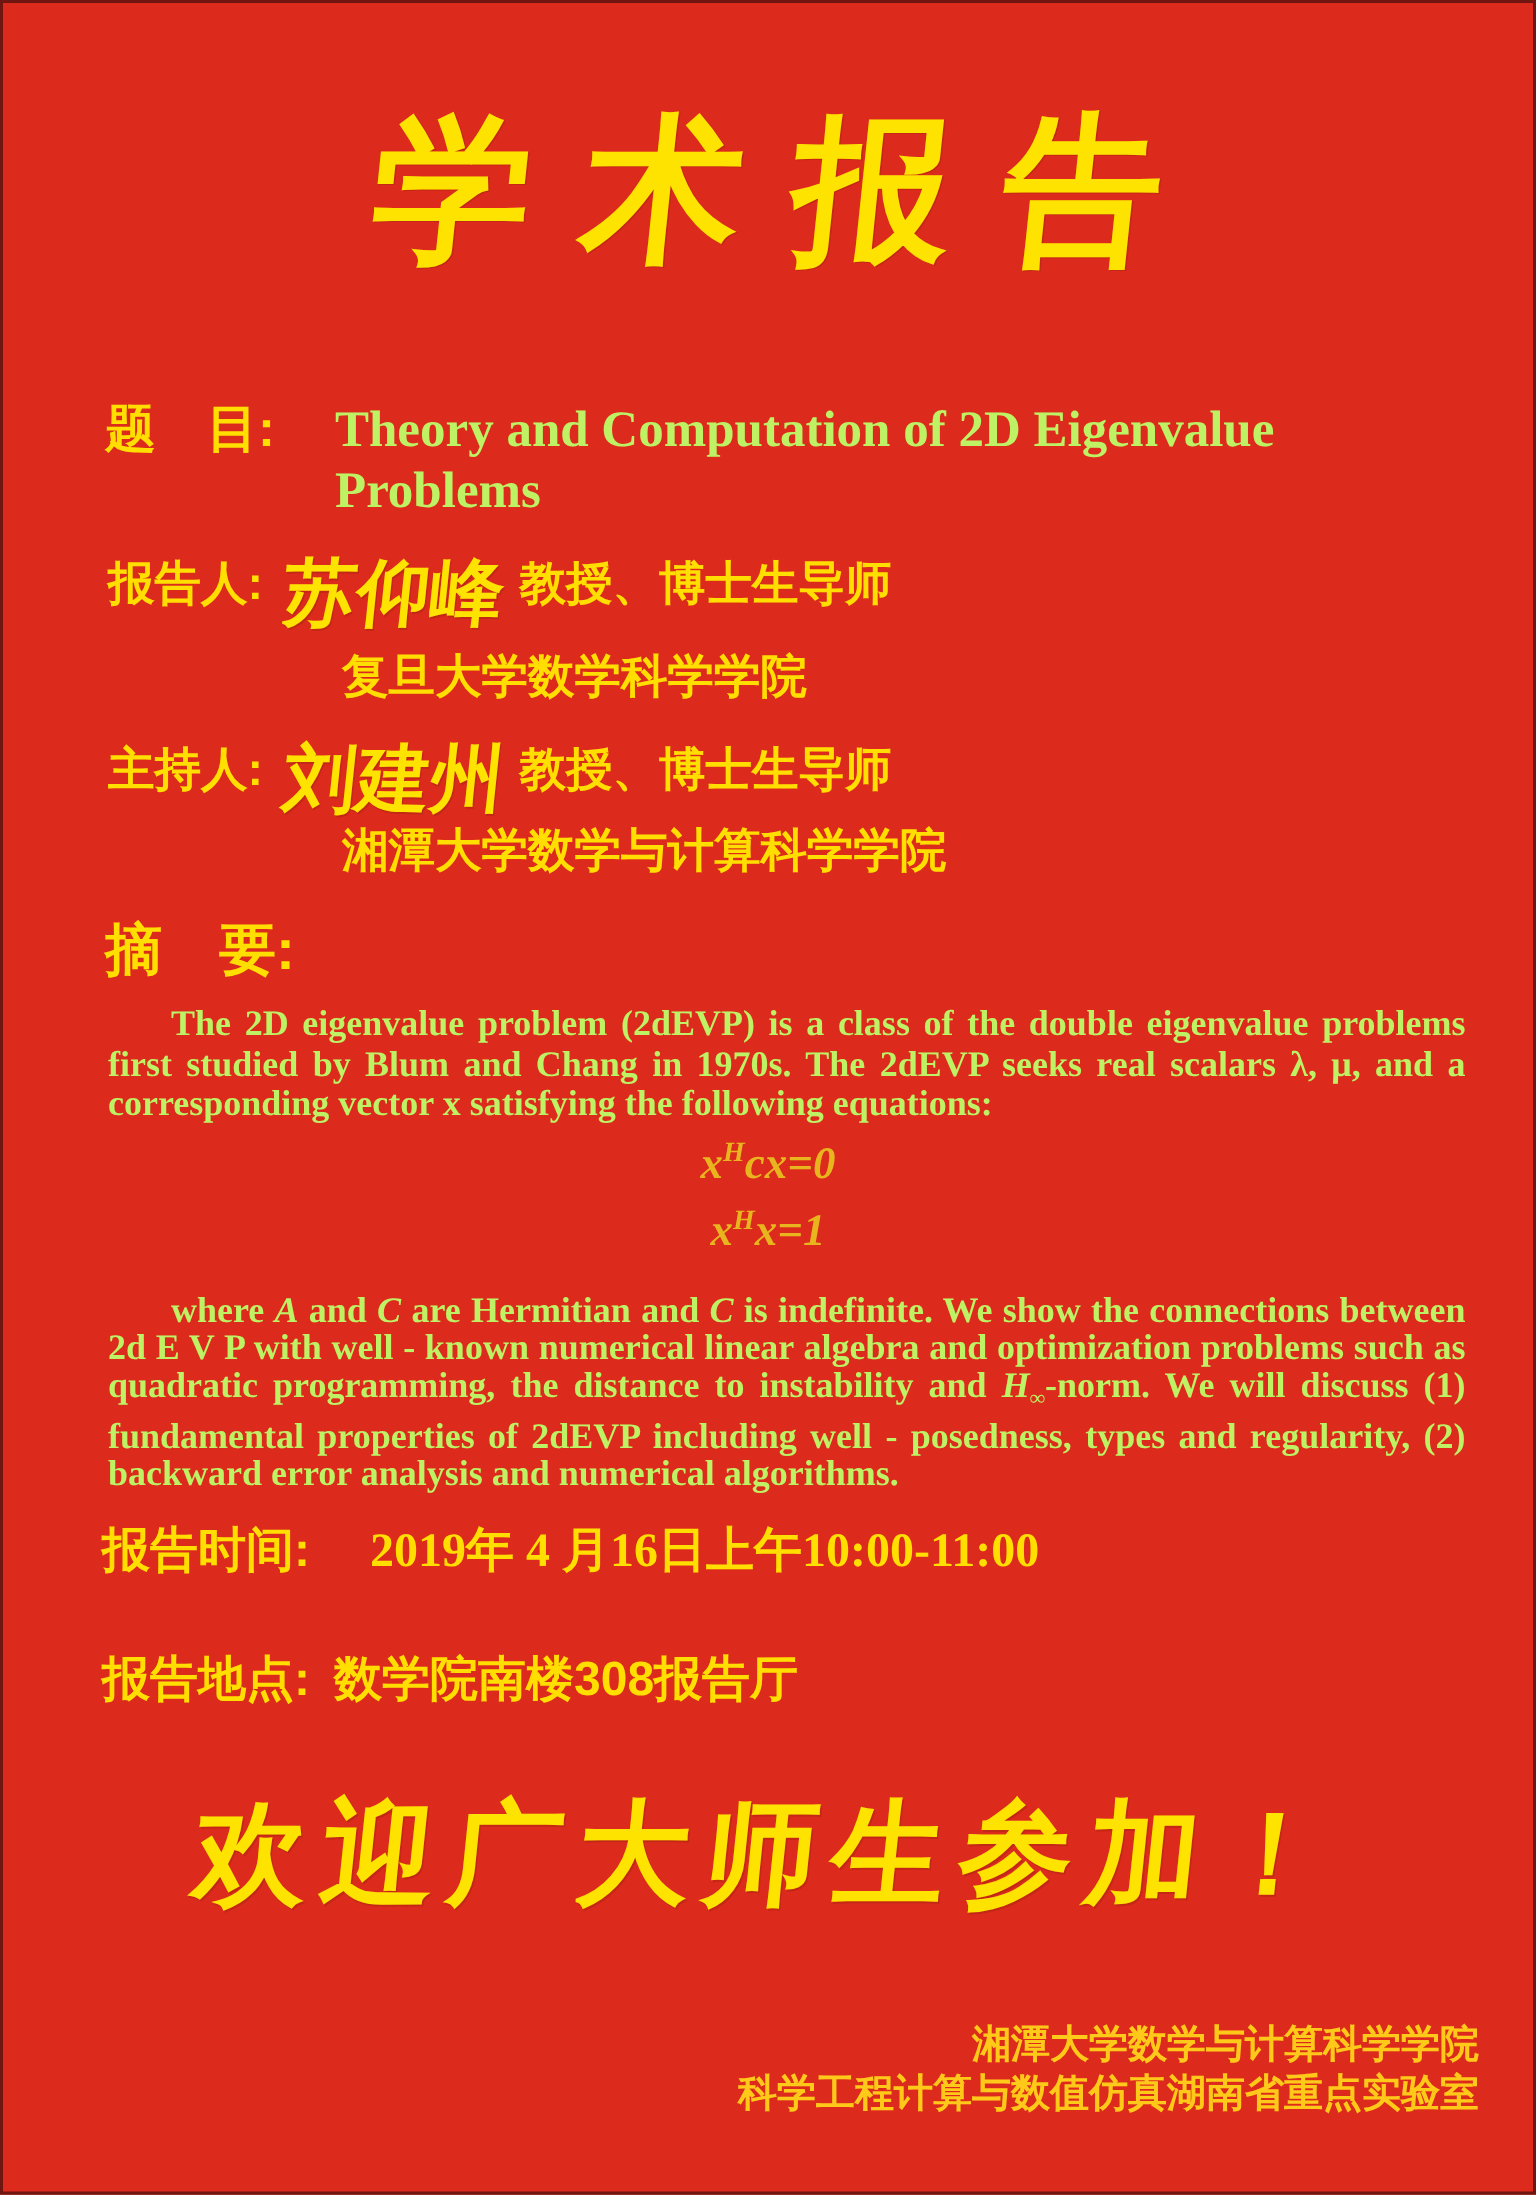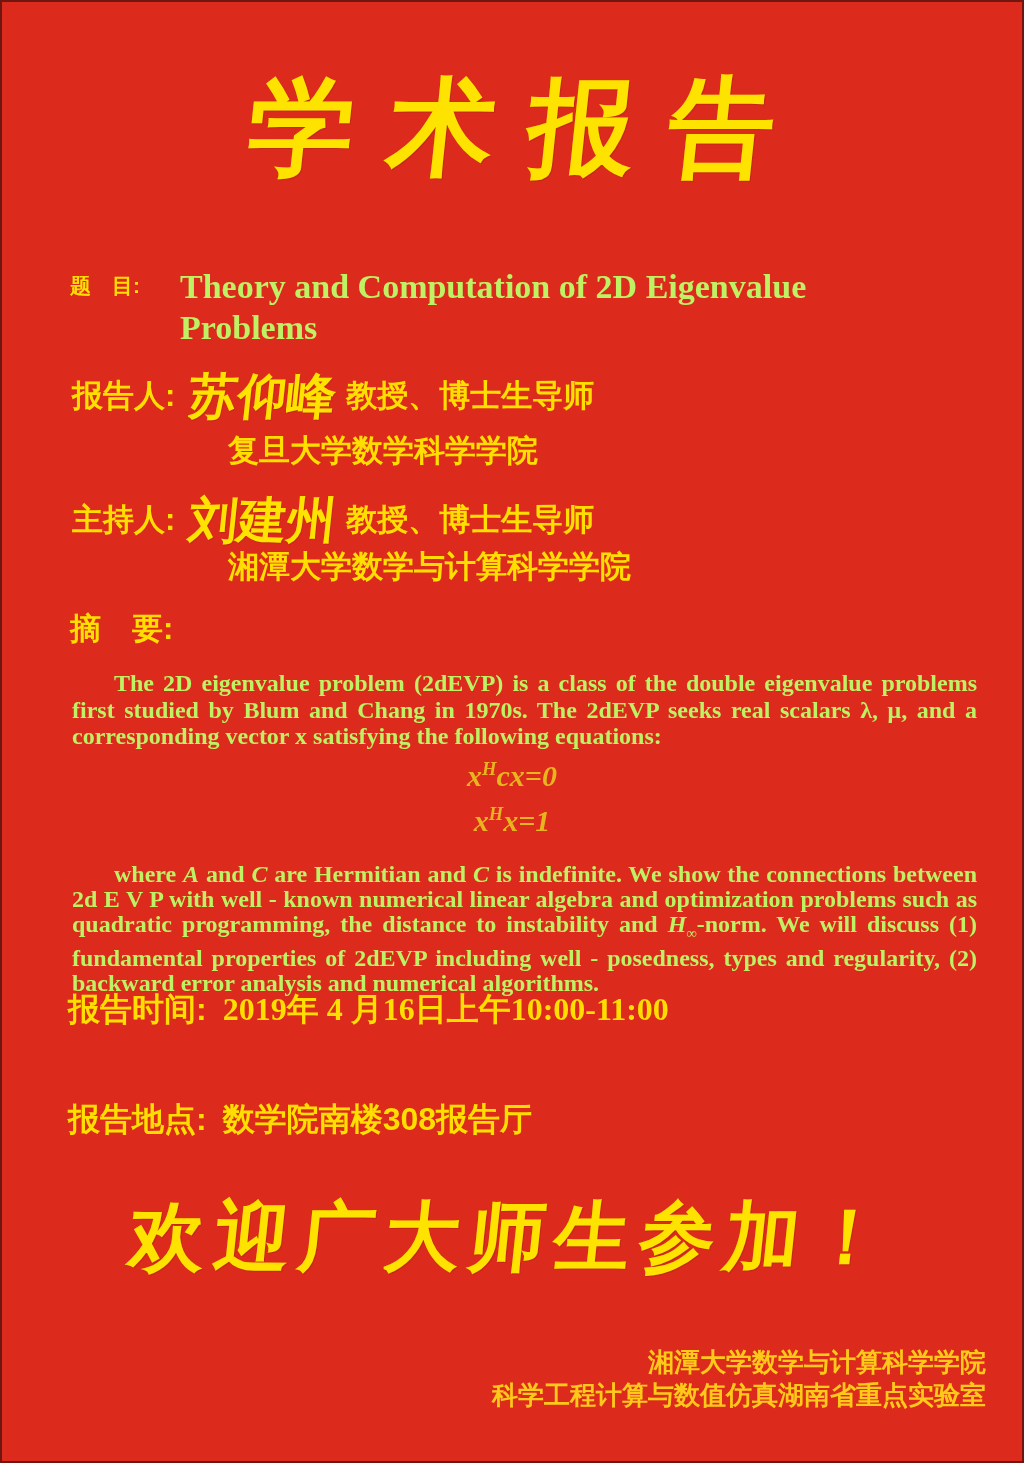--- a/index.html
+++ b/index.html
@@ -36,32 +36,32 @@
     top: 52px; left: 0;
     width: 100%;
     text-align: center;
     font-size: 106px;
     letter-spacing: 34px;
     padding-left: 34px;
     box-sizing: border-box;
     line-height: 150px;
   }
   .topic-row { position: absolute; top: 266px; left: 70px; display: flex; }
-  .row-label { font-size: 21px; line-height: 40px; white-space: nowrap; }
+  .row-label { font-size: 34px; line-height: 40px; white-space: nowrap; }
   .topic-title { margin-left: 40px; width: 720px; font-size: 34px; line-height: 41px; }
-  .person-row { position: absolute; left: 72px; display: flex; align-items: center; }
+  .person-row { position: absolute; left: 72px; display: flex; }
   .speaker-row { top: 368px; }
   .host-row { top: 492px; }
   .person-label { font-size: 31px; white-space: nowrap; }
   .person-name { font-size: 49px; line-height: 56px; margin: 0 10px 0 14px; white-space: nowrap; }
   .person-titles { font-size: 31px; white-space: nowrap; }
   .affil { position: absolute; left: 228px; font-size: 31px; white-space: nowrap; }
   .speaker-affil { top: 430px; }
   .host-affil { top: 546px; }
-  .abstract-heading { position: absolute; top: 608px; left: 70px; font-size: 31px; }
+  .abstract-heading { position: absolute; top: 608px; left: 70px; font-size: 38px; }
   .para {
     position: absolute;
     left: 72px;
     width: 905px;
     font-size: 24px;
     line-height: 26.5px;
     text-align: justify;
     text-indent: 42px;
   }
   .para-1 { top: 670px; }
@@ -72,21 +72,21 @@
     font-style: italic;
     font-weight: bold;
     color: #E9B51E;
     font-size: 30px;
     line-height: 38px;
   }
   .eq-line sup { font-size: 0.62em; }
   .it { font-style: italic; }
   .para sub { font-size: 0.6em; }
   .info-row { position: absolute; left: 68px; display: flex; align-items: baseline; }
-  .time-row { top: 988px; }
+  .time-row { top: 1012px; gap: 24px; }
   .location-row { top: 1098px; }
   .info-label { font-size: 32px; white-space: nowrap; }
   .info-value {
     margin-left: 16px;
     font-size: 32px;
     font-weight: bold;
     color: #FFDE00;
     font-family: "Liberation Serif", serif;
     white-space: nowrap;
   }

